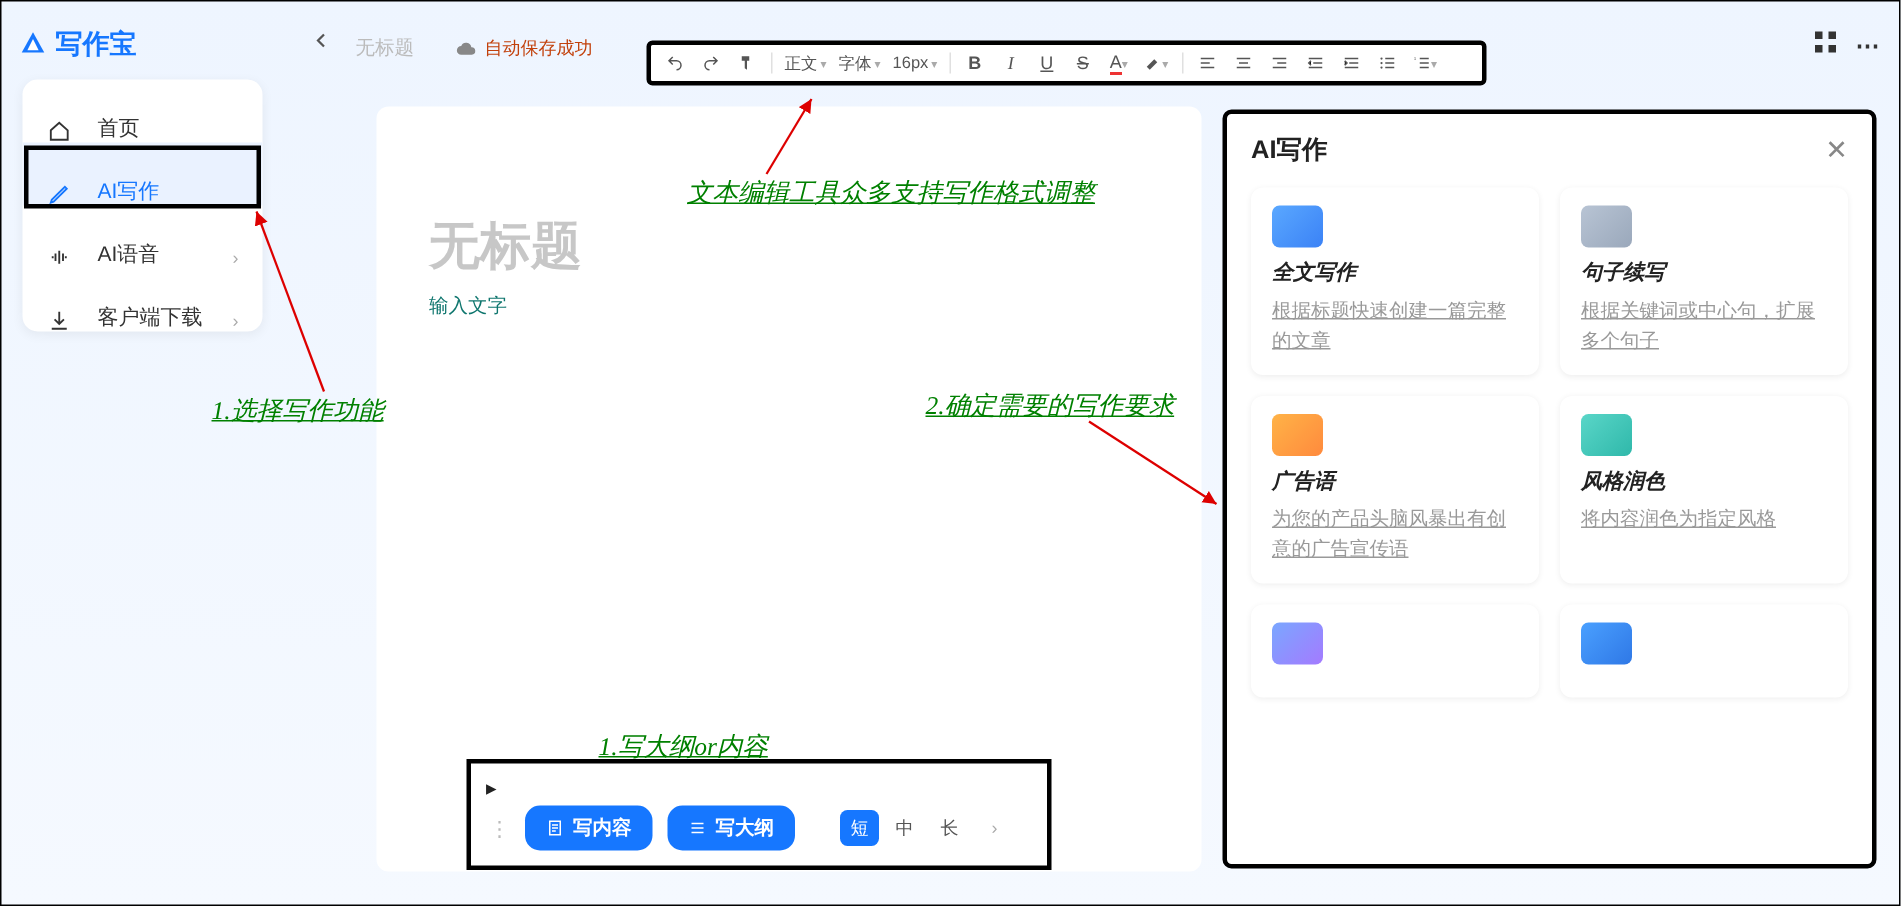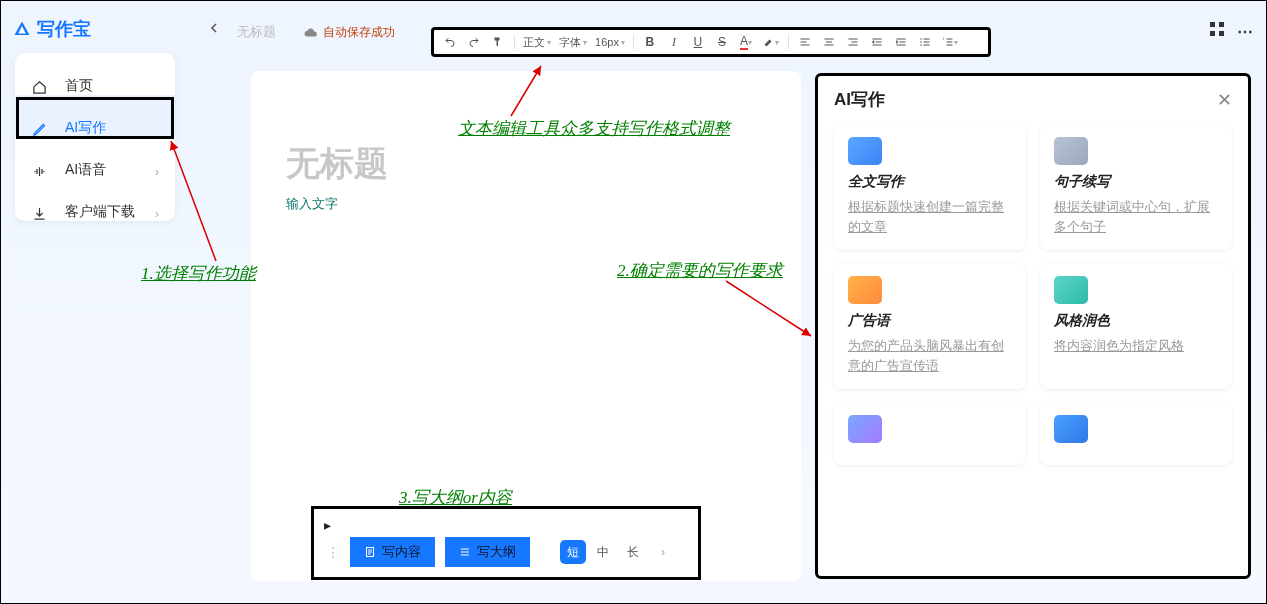--- a/index.html
+++ b/index.html
@@ -33,21 +33,21 @@
   
   .editor { position:absolute; top:70px; left:250px; width:550px; height:510px; background:#fff; border-radius:8px; padding:70px 35px 20px; }
   .title-ph { font-size:34px; font-weight:700; color:#c7c7c7; }
   .body-ph { margin-top:8px; font-size:13px; color:#0f766e; }
 
   
   .bottom-wrap { position:absolute; left:310px; top:505px; width:390px; border:3px solid #000; background:#fff; padding:6px 4px 10px; }
   .caret-play { font-size:14px; color:#222; margin:2px 0 4px 6px; }
   .bottom-row { display:flex; align-items:center; gap:10px; padding:0 8px; }
   .drag { color:#bbb; font-size:14px; cursor:move; }
-  .pill { background:#1677ff; color:#0f172a; font-size:13px; padding:6px 14px; border-radius:0; display:flex; align-items:center; gap:6px; cursor:pointer; }
+  .pill { background:#1677ff; color:#ffffff; font-size:13px; padding:6px 14px; border-radius:10px; display:flex; align-items:center; gap:6px; cursor:pointer;font-weight:bold; }
   .len-group { display:flex; align-items:center; gap:4px; }
   .len { width:26px; height:24px; border-radius:5px; display:flex; align-items:center; justify-content:center; font-size:12px; color:#555; cursor:pointer; }
   .len.active { background:#1677ff; color:#fff; }
   .len-next { color:#aaa; }
 
   
   .ai-panel { position:absolute; top:72px; left:814px; width:436px; height:506px; border:3px solid #000; background:#fff; border-radius:6px; padding:12px 16px; overflow:hidden; }
   .ai-head { display:flex; align-items:center; }
   .ai-title { font-size:17px; font-weight:700; color:#222; }
   .ai-close { margin-left:auto; font-size:18px; color:#888; cursor:pointer; }
@@ -295,21 +295,21 @@
         <div class="ai-card-ico ico-mix2"></div>
     <div class="ai-card-title"></div>
     <div class="ai-card-desc"></div>
       </div>
     </div>
 </div>
 
 <div class="anno" style="left:140px; top:261px;">1.选择写作功能</div>
 <div class="anno" style="left:457px; top:116px;">文本编辑工具众多支持写作格式调整</div>
 <div class="anno" style="left:572px; top:258px;margin-left:44px;">2.确定需要的写作要求</div>
-<div class="anno" style="left:398px; top:485px;">3.写大纲or内容</div>
+<div class="anno" style="left:398px; top:485px;">1.写大纲or内容</div>
 
 <svg class="arrow" style="left:160px; top:135px;" width="60" height="130">
     <defs>
       <marker id="ah1" markerWidth="8" markerHeight="8" refX="6" refY="3" orient="auto">
         <path d="M0 0 L6 3 L0 6 Z" fill="#d00"></path>
       </marker>
     </defs>
     <path d="M55 125 L10 5" stroke="#d00" stroke-width="1.5" fill="none" marker-end="url(#ah1)"></path>
   </svg>
 <svg class="arrow" style="left:500px; top:60px;" width="60" height="60">

